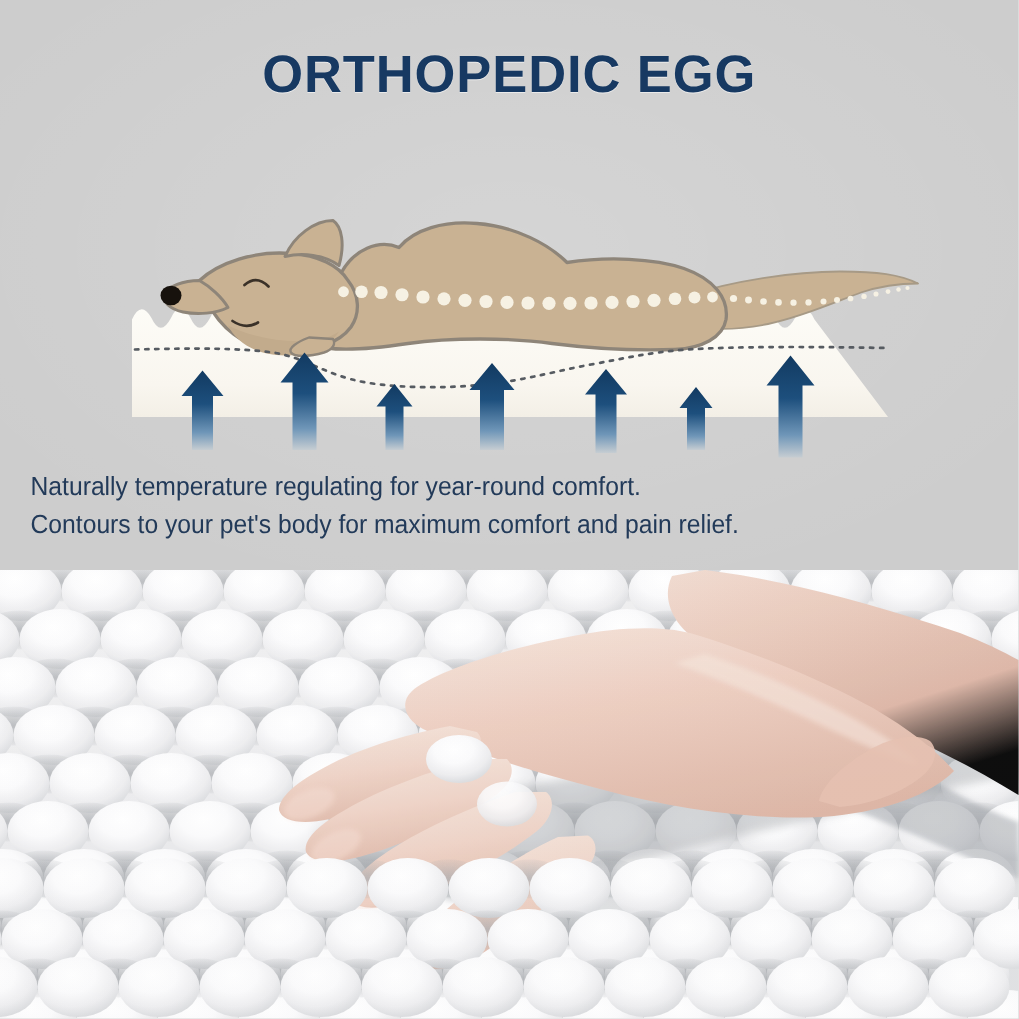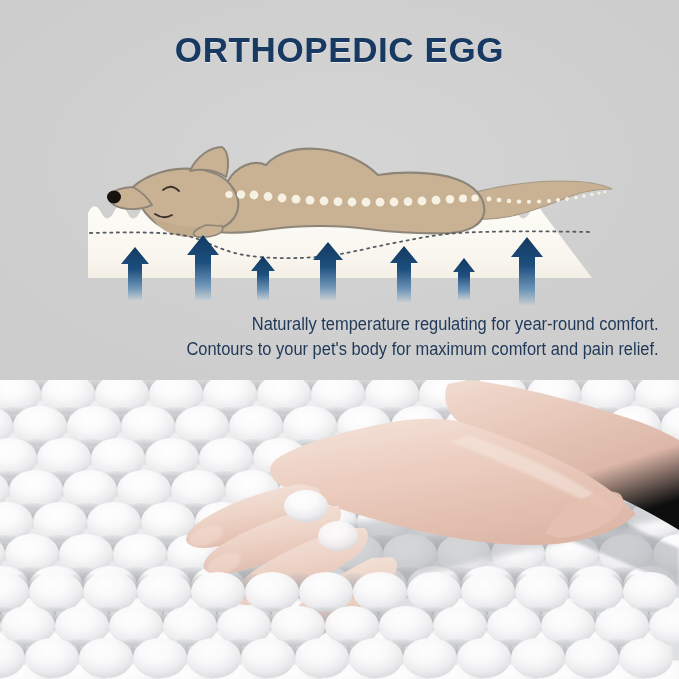--- a/index.html
+++ b/index.html
@@ -66,21 +66,21 @@
     width: 679px;
     height: 185px;
   }
 
   
   #copy-block {
     position: absolute;
     left: 0;
     top: 312px;
     width: 679px;
-    text-align: right;
+    text-align: left;
   }
   .copy-line {
     font-family: "Liberation Sans Narrow", "Liberation Sans", sans-serif;
     font-size: 17.5px;
     font-weight: 500;
     line-height: 25px;
     color: #223a59;
     white-space: nowrap;
     transform: scaleX(0.94);
   }

